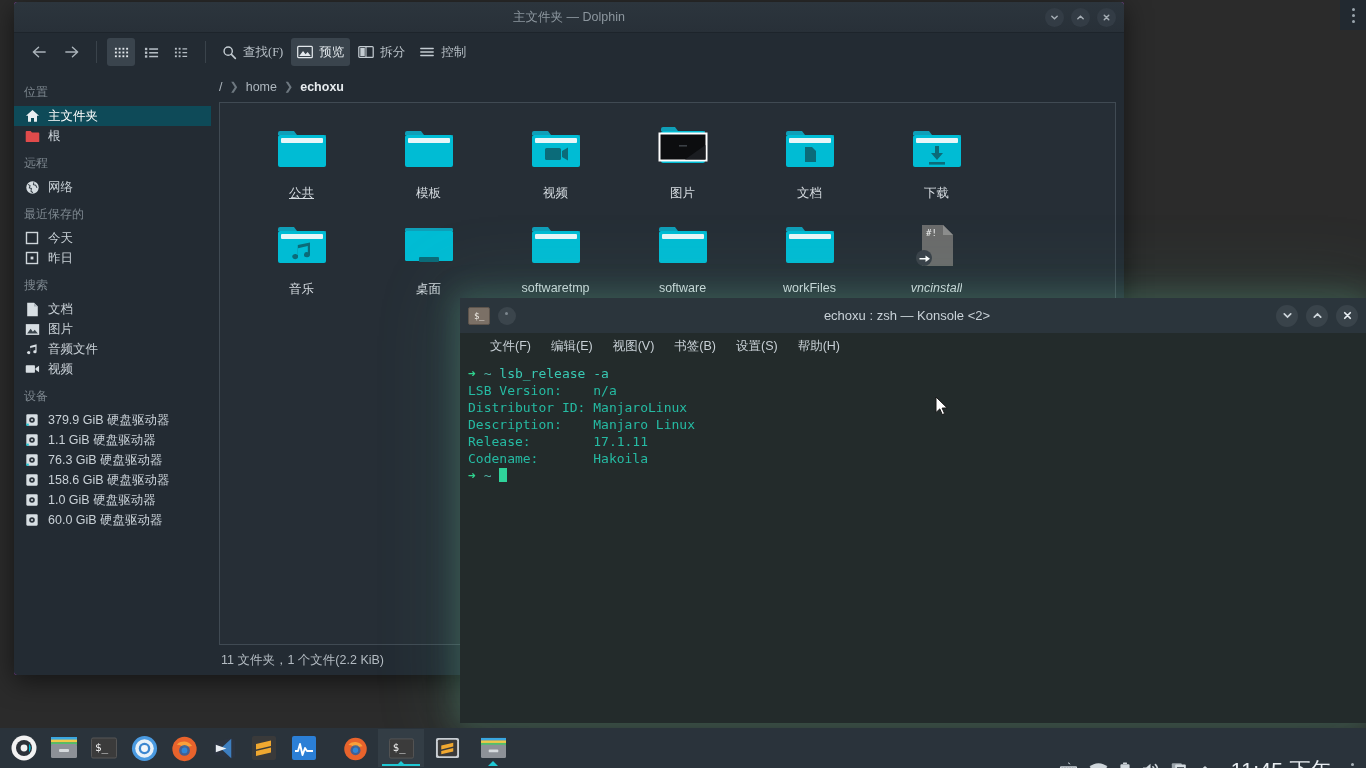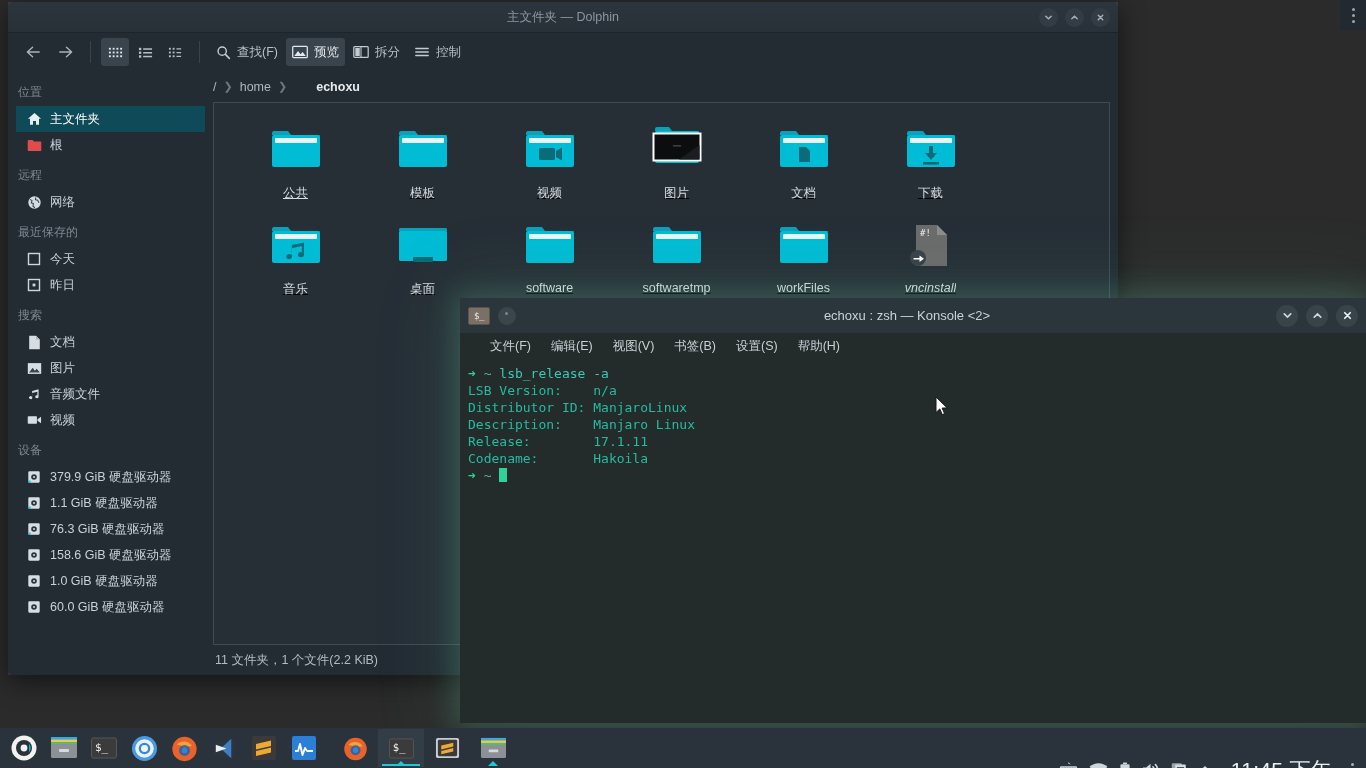--- a/index.html
+++ b/index.html
@@ -21,21 +21,21 @@
     position: absolute; top: 0; right: 0;
     width: 26px; height: 30px;
     background: #222930;
     display: flex; flex-direction: column;
     align-items: center; justify-content: center; gap: 3px;
   }
   #toolbox i { display:block; width:3px; height:3px; border-radius:50%; background:#9aa5ad; }
 
   
   #dolphin {
-    position: absolute; left: 8px; top: 2px;
+    position: absolute; left: 14px; top: 2px;
     width: 1110px; height: 673px;
     background: #d946ef;
     border-radius: 3px;
     box-shadow: 0 6px 26px rgba(0,0,0,0.55);
     overflow: hidden;
   }
   #dolphin-titlebar {
     height: 31px; position: relative;
     background: linear-gradient(#2c353d, #283038);
     border-bottom: 1px solid #1d242b;
@@ -57,61 +57,62 @@
   #dolphin-toolbar {
     height: 38px; display: flex; align-items: center;
     padding: 0 10px; gap: 2px;
     background: #232b33;
   }
   .tbar-btn {
     height: 28px; min-width: 28px; padding: 0 6px;
     display: flex; align-items: center; justify-content: center; gap: 6px;
     border-radius: 3px; color: #b8c0c7; font-size: 12.5px;
     white-space: nowrap;
+    font-family: Liberation Serif, serif;
   }
   .tbar-btn.active { background: #3a444d; color: #e3e8ec; }
   .tbar-sep { width:1px; height:22px; background:#3a434b; margin:0 8px; }
   .tbar-nav { width: 30px; height: 28px; display:flex; align-items:center; justify-content:center; color:#aab3ba; font-size:17px; }
 
   #dolphin-body { display: flex; height: calc(673px - 31px - 38px); }
 
   
   #places {
     width: 197px; flex: 0 0 197px;
     background: #232b33; padding: 4px 0 0 0;
     font-size: 12.5px; color: #c4ccd2;
     overflow: hidden;
   }
   .places-head {
     color: #7d878f; font-size: 12px;
     padding: 9px 10px 5px 10px;
   }
   .place {
     display: flex; align-items: center; gap: 8px;
-    height: 26px; padding: 0 10px;
-    color: #c9d1d7; white-space: nowrap; margin-left: 8px;
+    height: 20px; padding: 0 10px;
+    color: #c9d1d7; white-space: nowrap;
   }
   .place.sel { background: #0e4a58; color:#ffffff; }
   .place .ico { width: 16px; height:16px; flex:0 0 16px; display:flex; align-items:center; justify-content:center; }
   .place .lbl { overflow:hidden; text-overflow:ellipsis; }
 
   
   #view-wrap { flex: 1; display:flex; flex-direction:column; min-width:0; background:#232b33; }
   #breadcrumb {
     height: 31px; display:flex; align-items:center; gap:7px;
     padding: 0 8px; font-size: 12.5px; color:#aeb7be;
   }
   #breadcrumb .sep { color:#6e7880; font-size:11px; }
-  #breadcrumb .cur { color:#e6ebee; font-weight:bold;margin-left:22px; }
+  #breadcrumb .cur { color:#e6ebee; font-weight:bold; }
 
   #filepane {
     flex: 1; margin: 0 8px 0 8px;
     border: 1px solid #404a53;
     background: #262e36;
-    position: relative; overflow: hidden; text-decoration: underline;
+    position: relative; overflow: hidden;
   }
   #grid {
     display: flex; flex-wrap: wrap;
     padding: 14px 18px 0 18px;
     align-content: flex-start;
   }
   .item {
     width: 127px; height: 96px;
     display:flex; flex-direction:column; align-items:center;
     padding-top: 4px;
@@ -614,32 +615,32 @@
             </div>
 
             <div class="item">
               <div class="iconbox">
                 <svg width="64" height="58" viewBox="0 0 64 58">
                   <path d="M8 12 a2 2 0 0 1 2-2 H24 l3 4 H54 a2 2 0 0 1 2 2 V14 H8 Z" fill="#0f9fb8"></path>
                   <rect x="8" y="14" width="48" height="32" rx="2" fill="#00bcd4"></rect>
                   <rect x="11" y="17" width="42" height="5" rx="1" fill="#e8f6f8"></rect>
                 </svg>
               </div>
-              <div class="name">software</div>
+              <div class="name">softwaretmp</div>
             </div>
 
             <div class="item">
               <div class="iconbox">
                 <svg width="64" height="58" viewBox="0 0 64 58">
                   <path d="M8 12 a2 2 0 0 1 2-2 H24 l3 4 H54 a2 2 0 0 1 2 2 V14 H8 Z" fill="#0f9fb8"></path>
                   <rect x="8" y="14" width="48" height="32" rx="2" fill="#00bcd4"></rect>
                   <rect x="11" y="17" width="42" height="5" rx="1" fill="#e8f6f8"></rect>
                 </svg>
               </div>
-              <div class="name">softwaretmp</div>
+              <div class="name">software</div>
             </div>
 
             <div class="item">
               <div class="iconbox">
                 <svg width="64" height="58" viewBox="0 0 64 58">
                   <path d="M8 12 a2 2 0 0 1 2-2 H24 l3 4 H54 a2 2 0 0 1 2 2 V14 H8 Z" fill="#0f9fb8"></path>
                   <rect x="8" y="14" width="48" height="32" rx="2" fill="#00bcd4"></rect>
                   <rect x="11" y="17" width="42" height="5" rx="1" fill="#e8f6f8"></rect>
                 </svg>
               </div>

